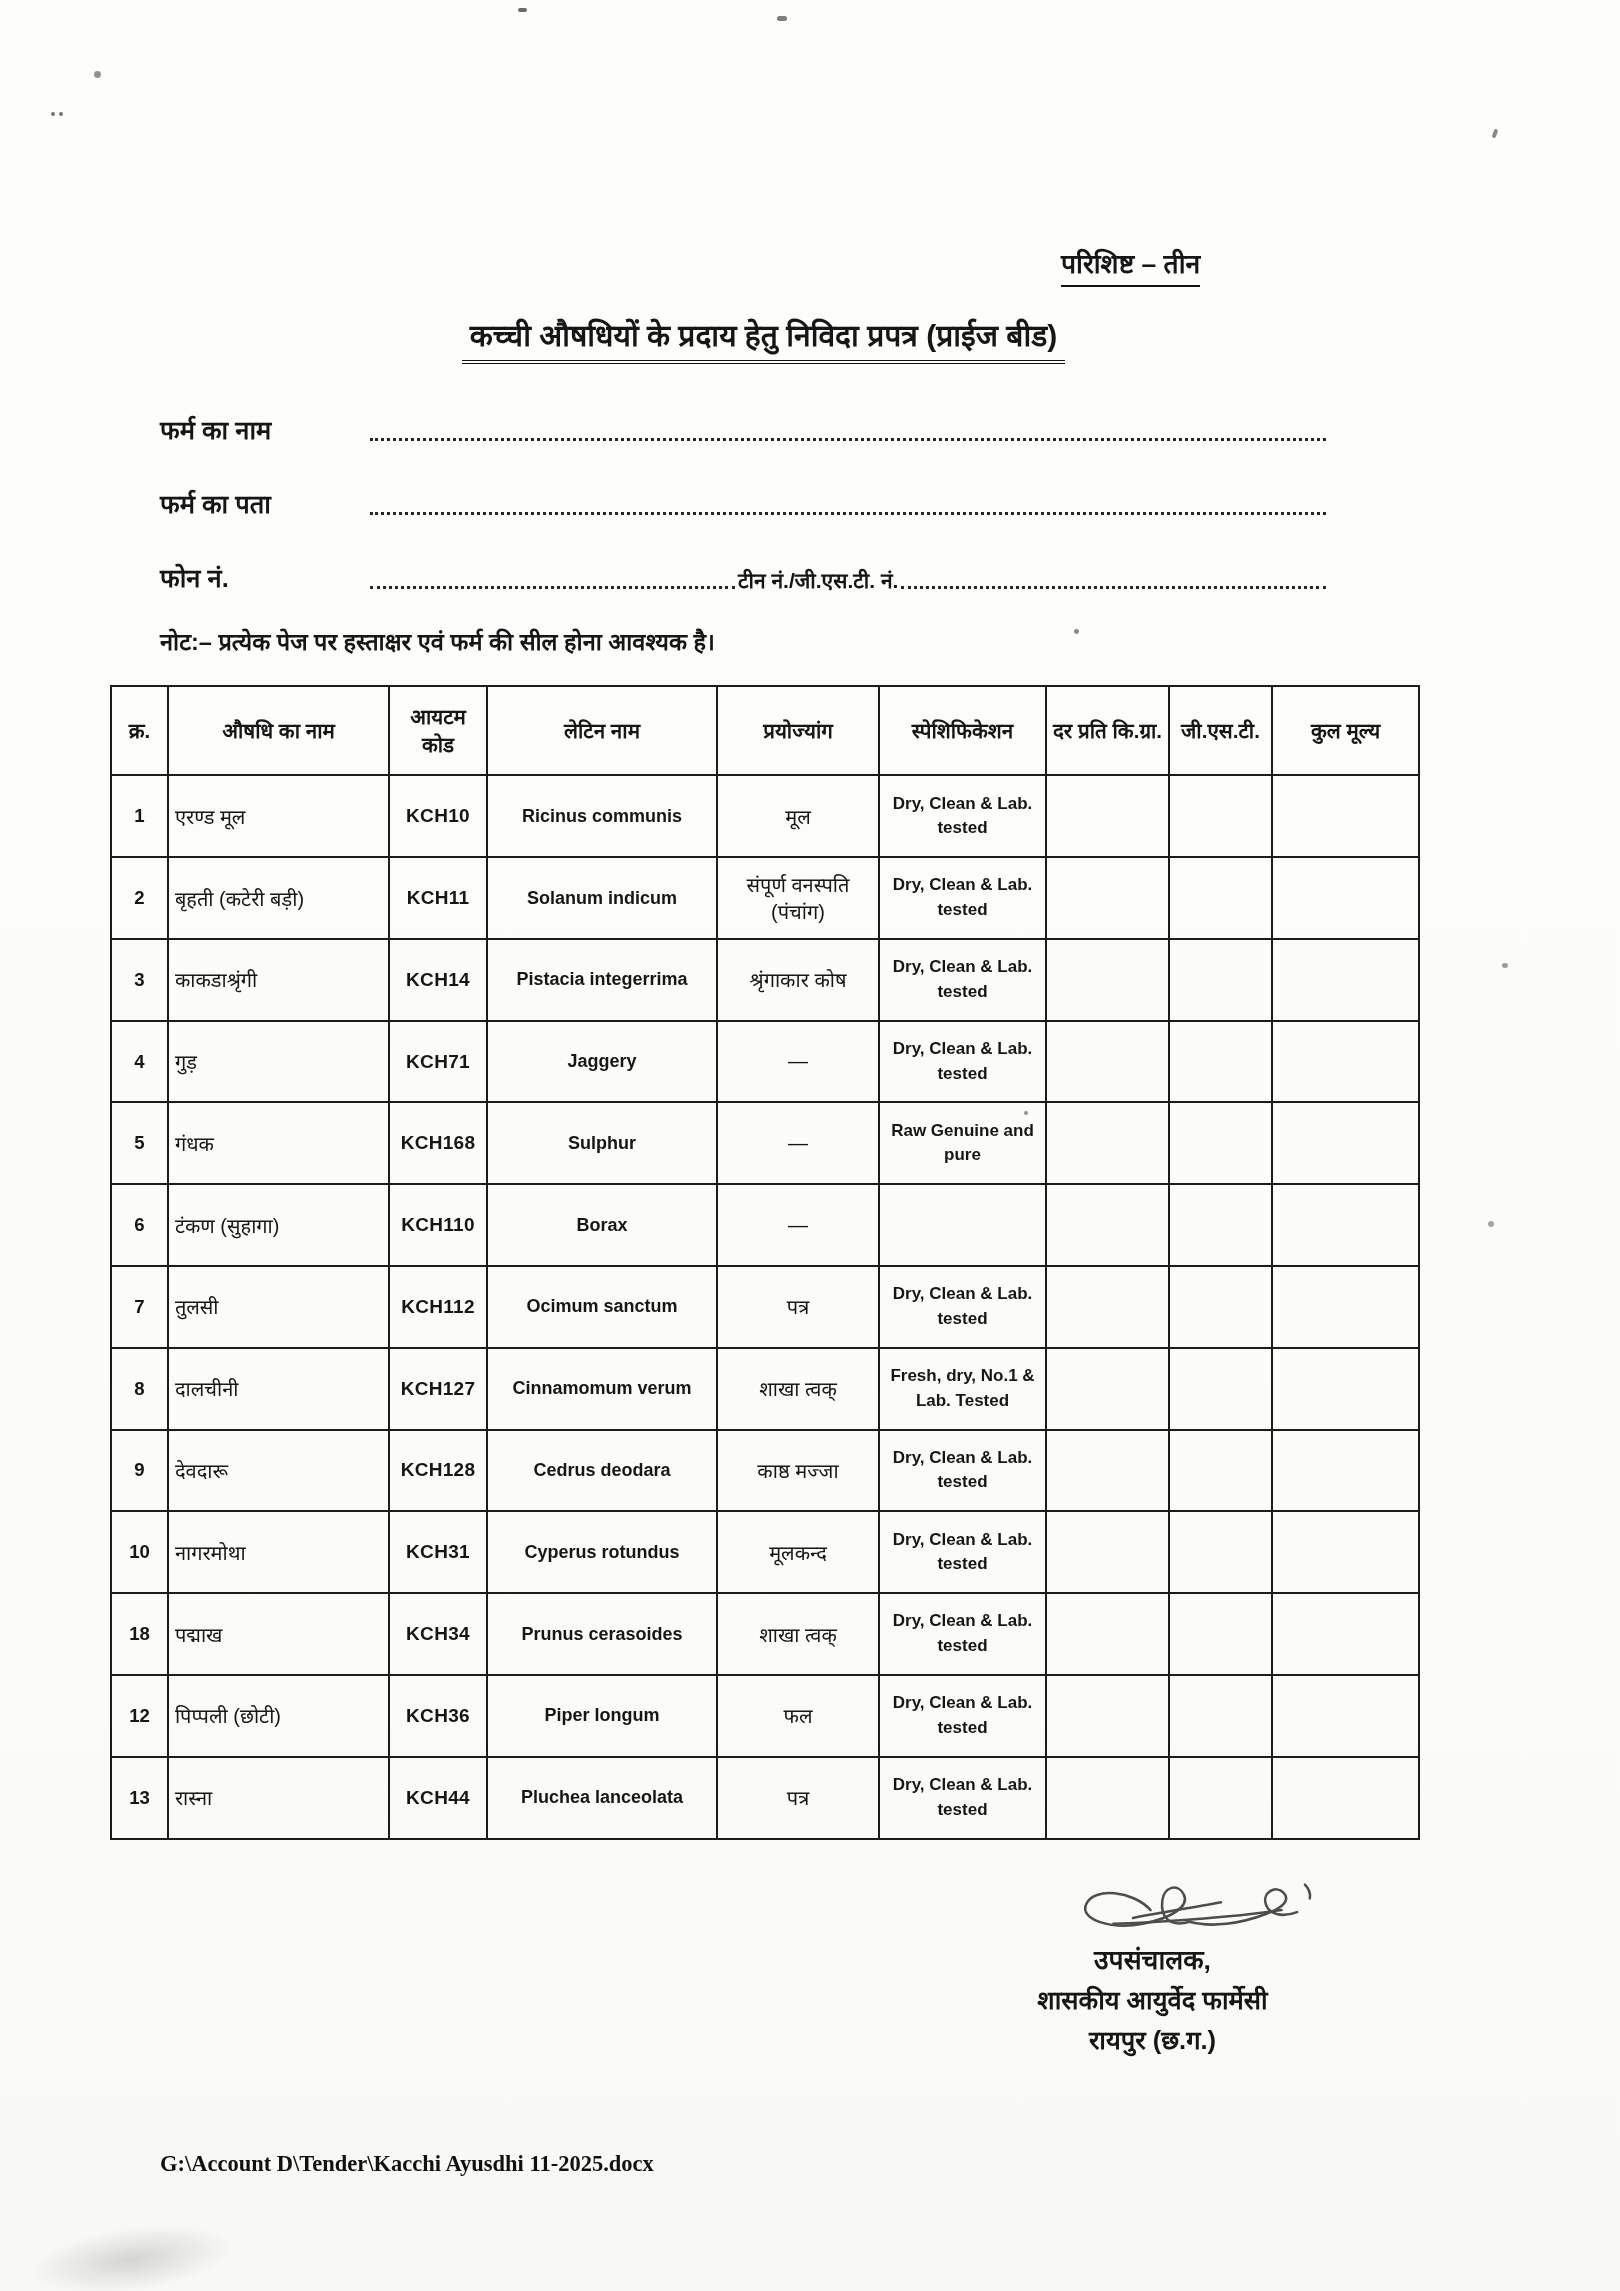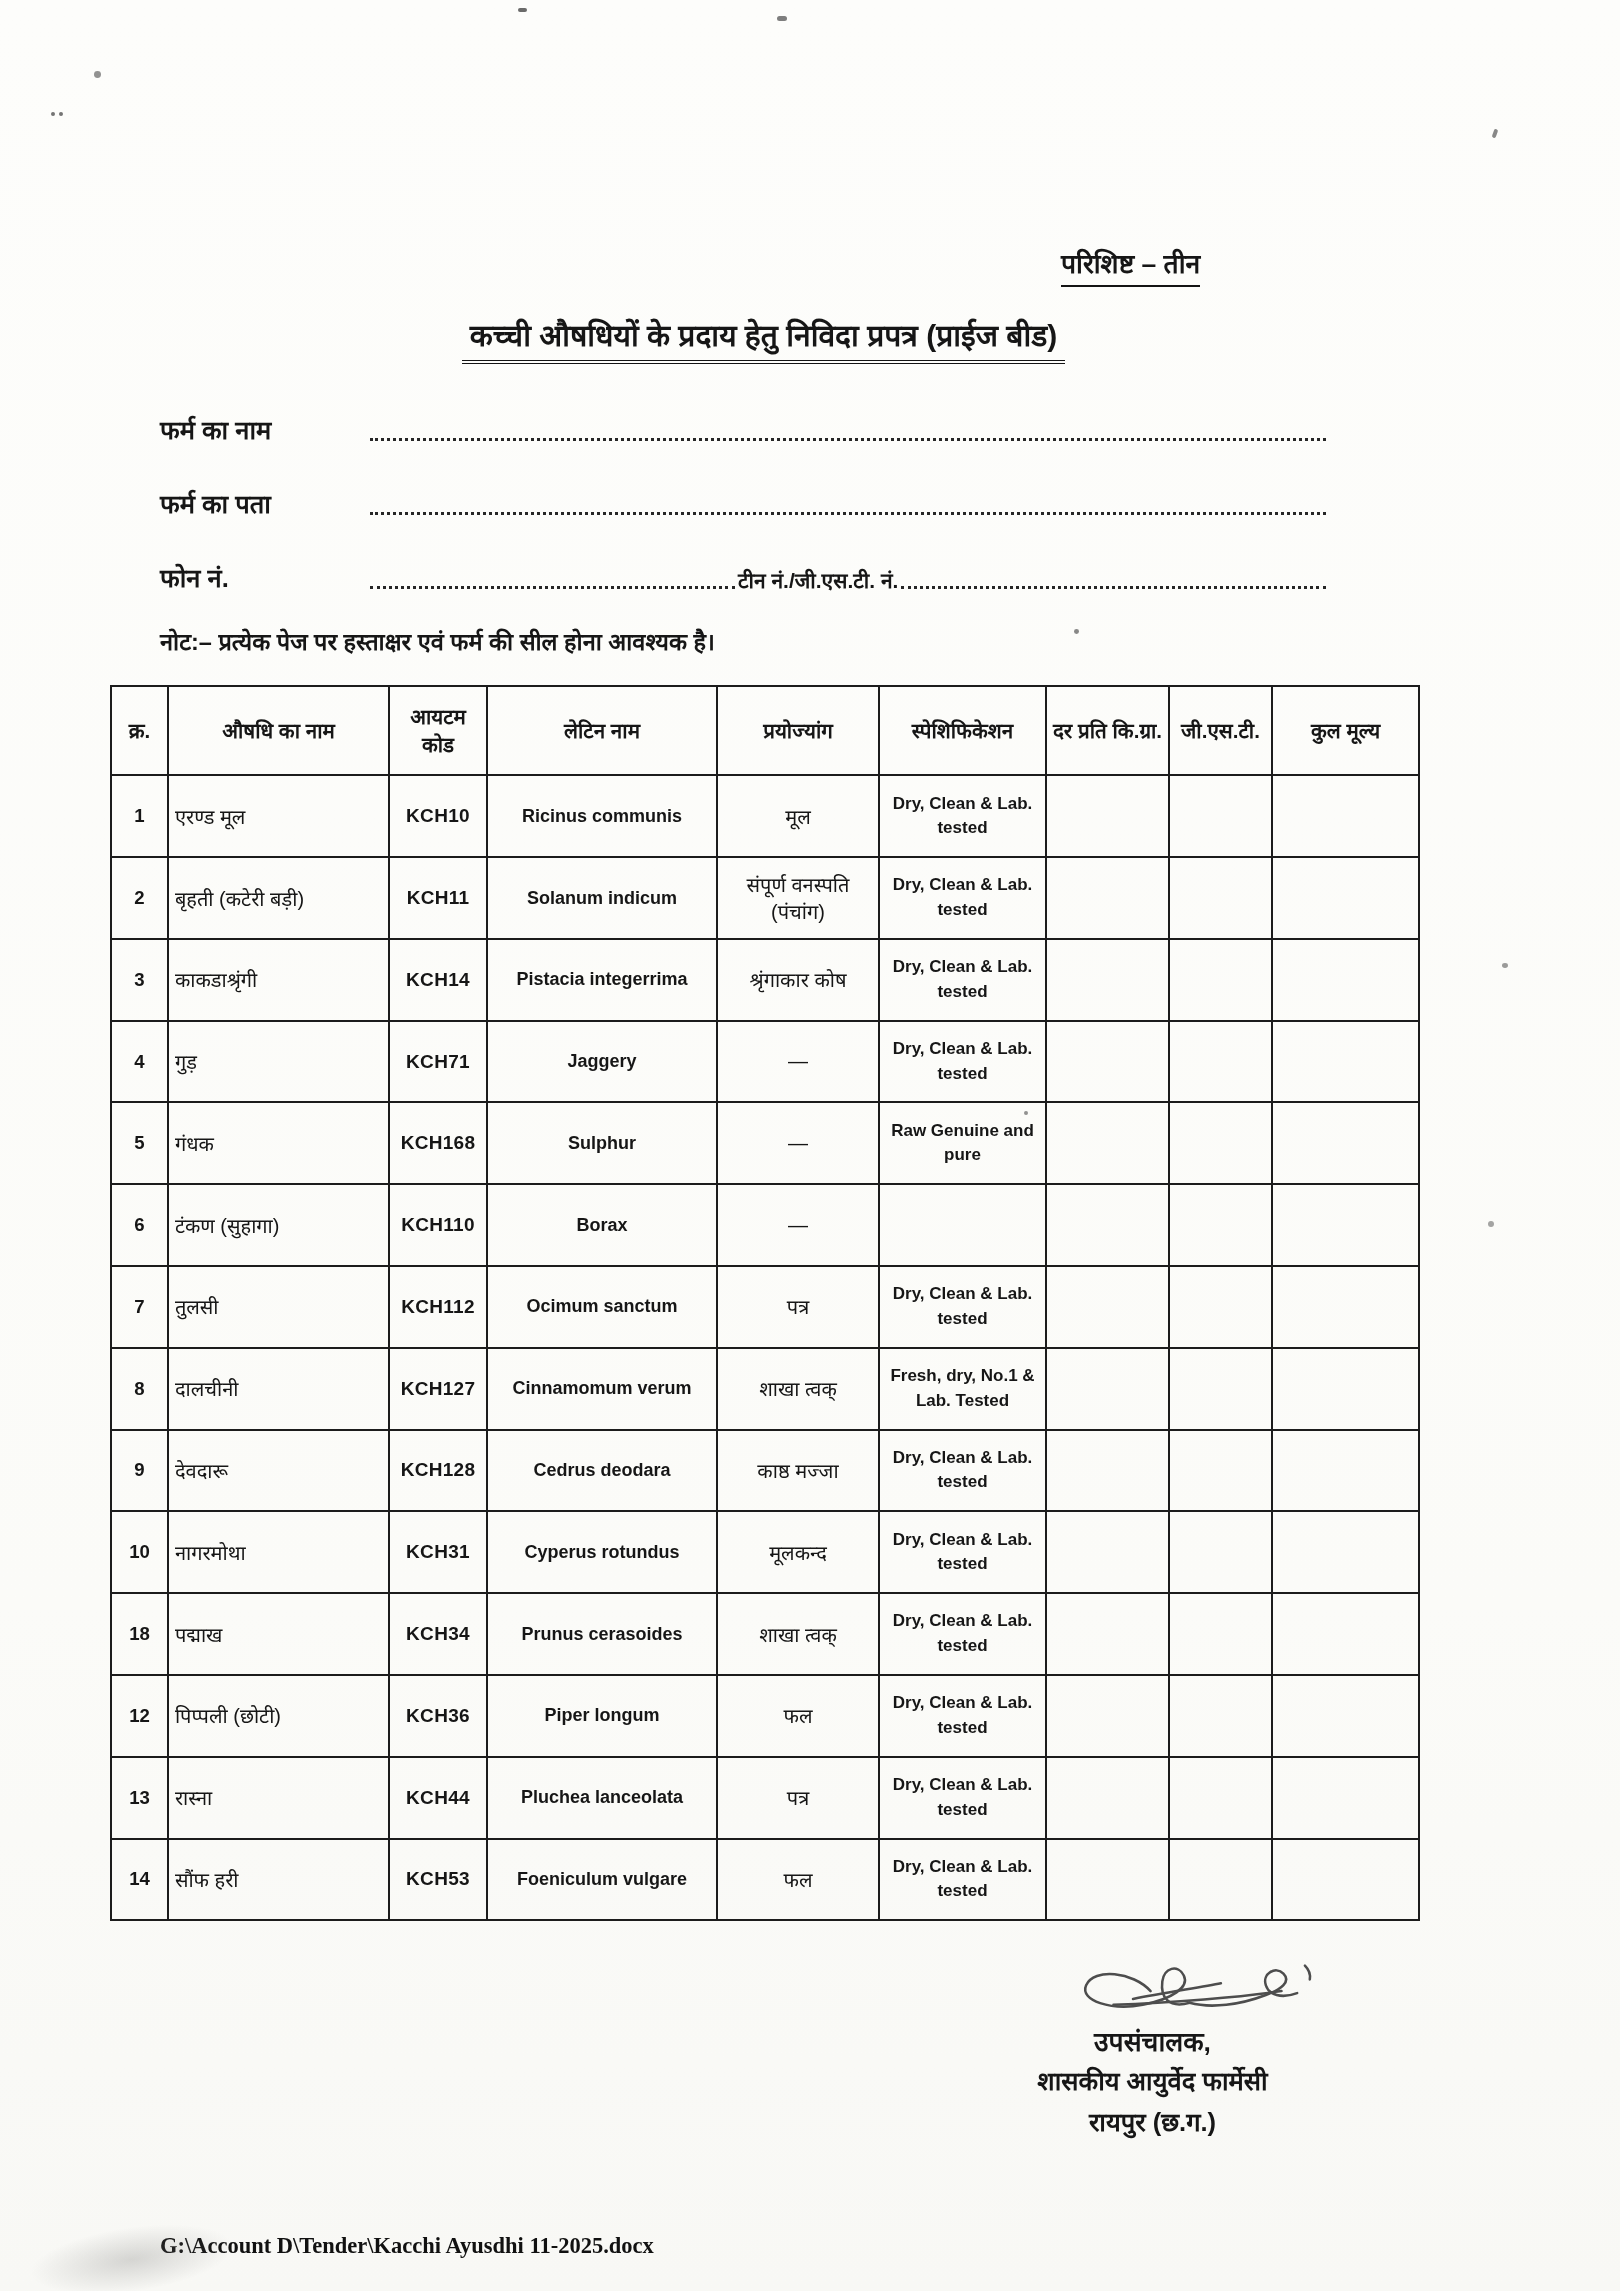--- a/index.html
+++ b/index.html
@@ -238,31 +238,20 @@
       <td class="c-sn">13</td>
       <td class="c-name">रास्ना</td>
       <td class="c-code">KCH44</td>
       <td class="c-latin">Pluchea lanceolata</td>
       <td class="c-part">पत्र</td>
       <td class="c-spec">Dry, Clean &amp; Lab. tested</td>
       <td class="c-rate"></td>
       <td class="c-gst"></td>
       <td class="c-total"></td>
     </tr>
-      <tr>
-      <td class="c-sn">14</td>
-      <td class="c-name">सौंफ हरी</td>
-      <td class="c-code">KCH53</td>
-      <td class="c-latin">Foeniculum vulgare</td>
-      <td class="c-part">फल</td>
-      <td class="c-spec">Dry, Clean &amp; Lab. tested</td>
-      <td class="c-rate"></td>
-      <td class="c-gst"></td>
-      <td class="c-total"></td>
-    </tr>
     </tbody>
 </table>
 
 <div class="sig-wrap">
   <div class="sig-block">
     <svg class="sig-scribble" width="245" height="84" viewBox="0 0 250 86">
       <g fill="none" stroke="#4d4d4d" stroke-width="2.6" stroke-linecap="round">
         <path d="M78,38 C60,18 20,14 12,32 C5,48 38,58 70,52 C100,46 118,34 112,22 C106,10 92,14 90,28 C88,44 96,56 118,50"></path>
         <path d="M60,46 C90,40 130,34 150,30"></path>
         <path d="M118,50 C140,56 170,52 196,42 C212,36 222,28 214,20 C206,12 192,20 196,32 C199,42 212,46 228,40"></path>

